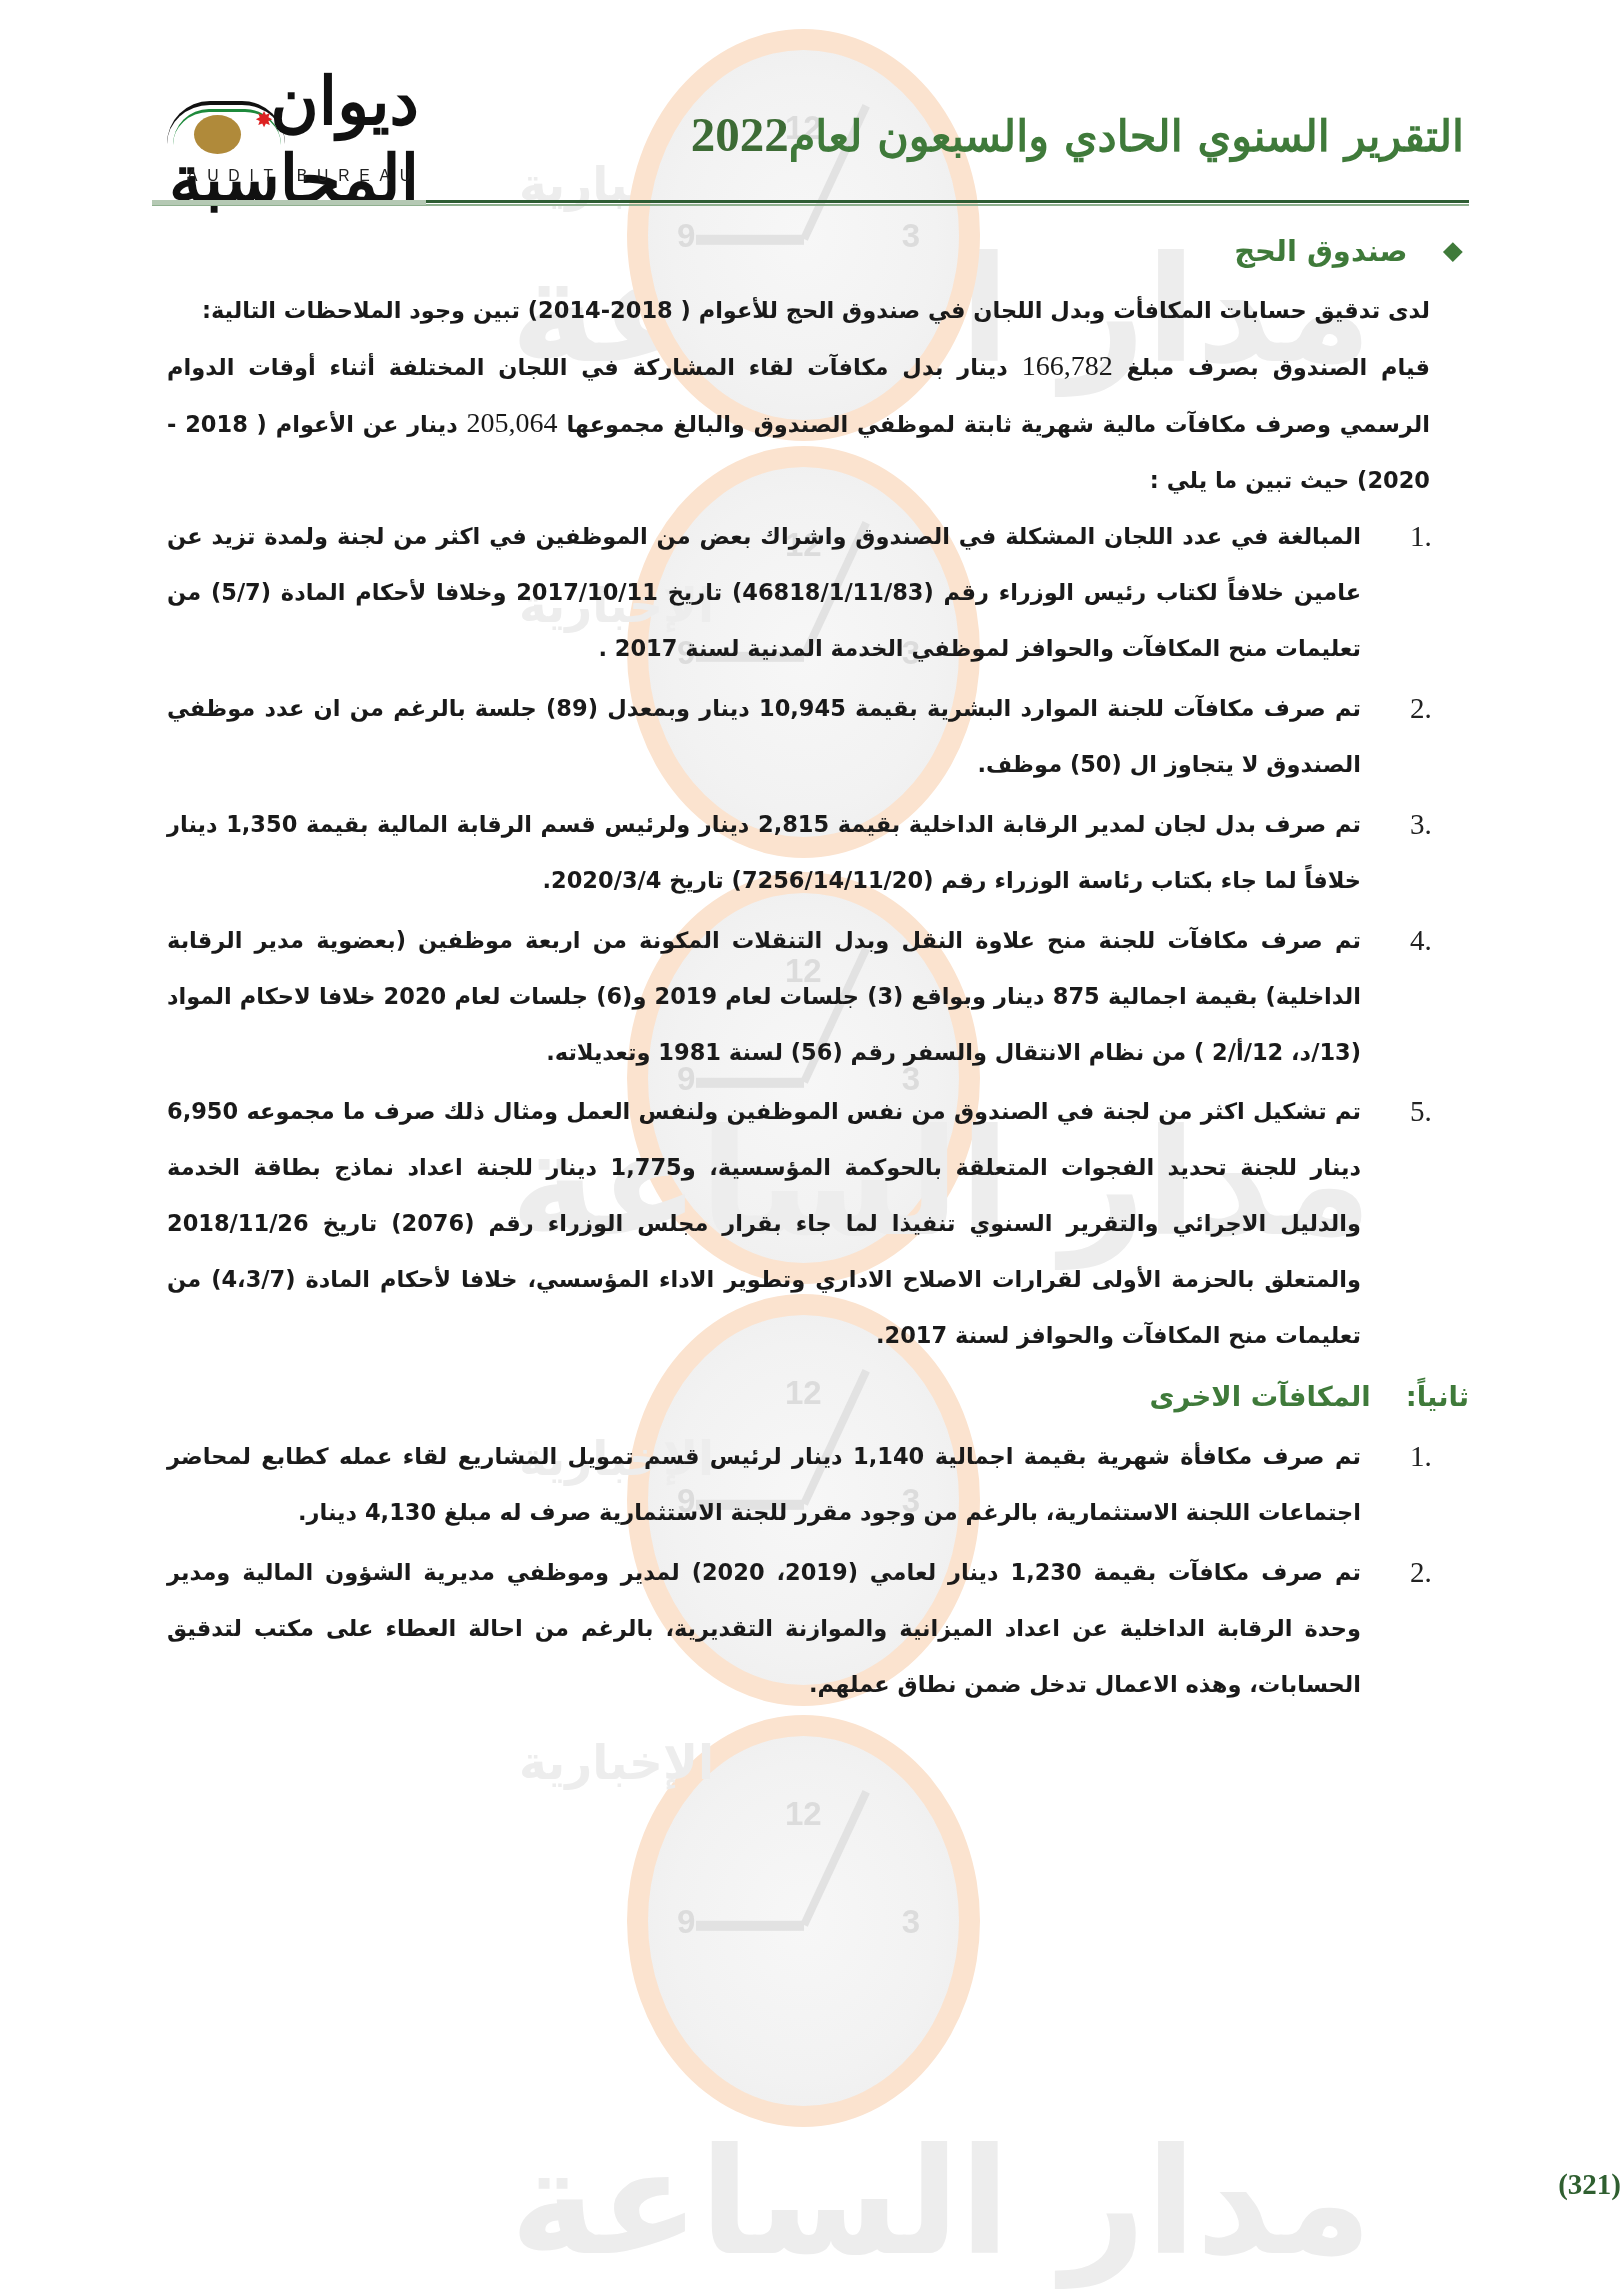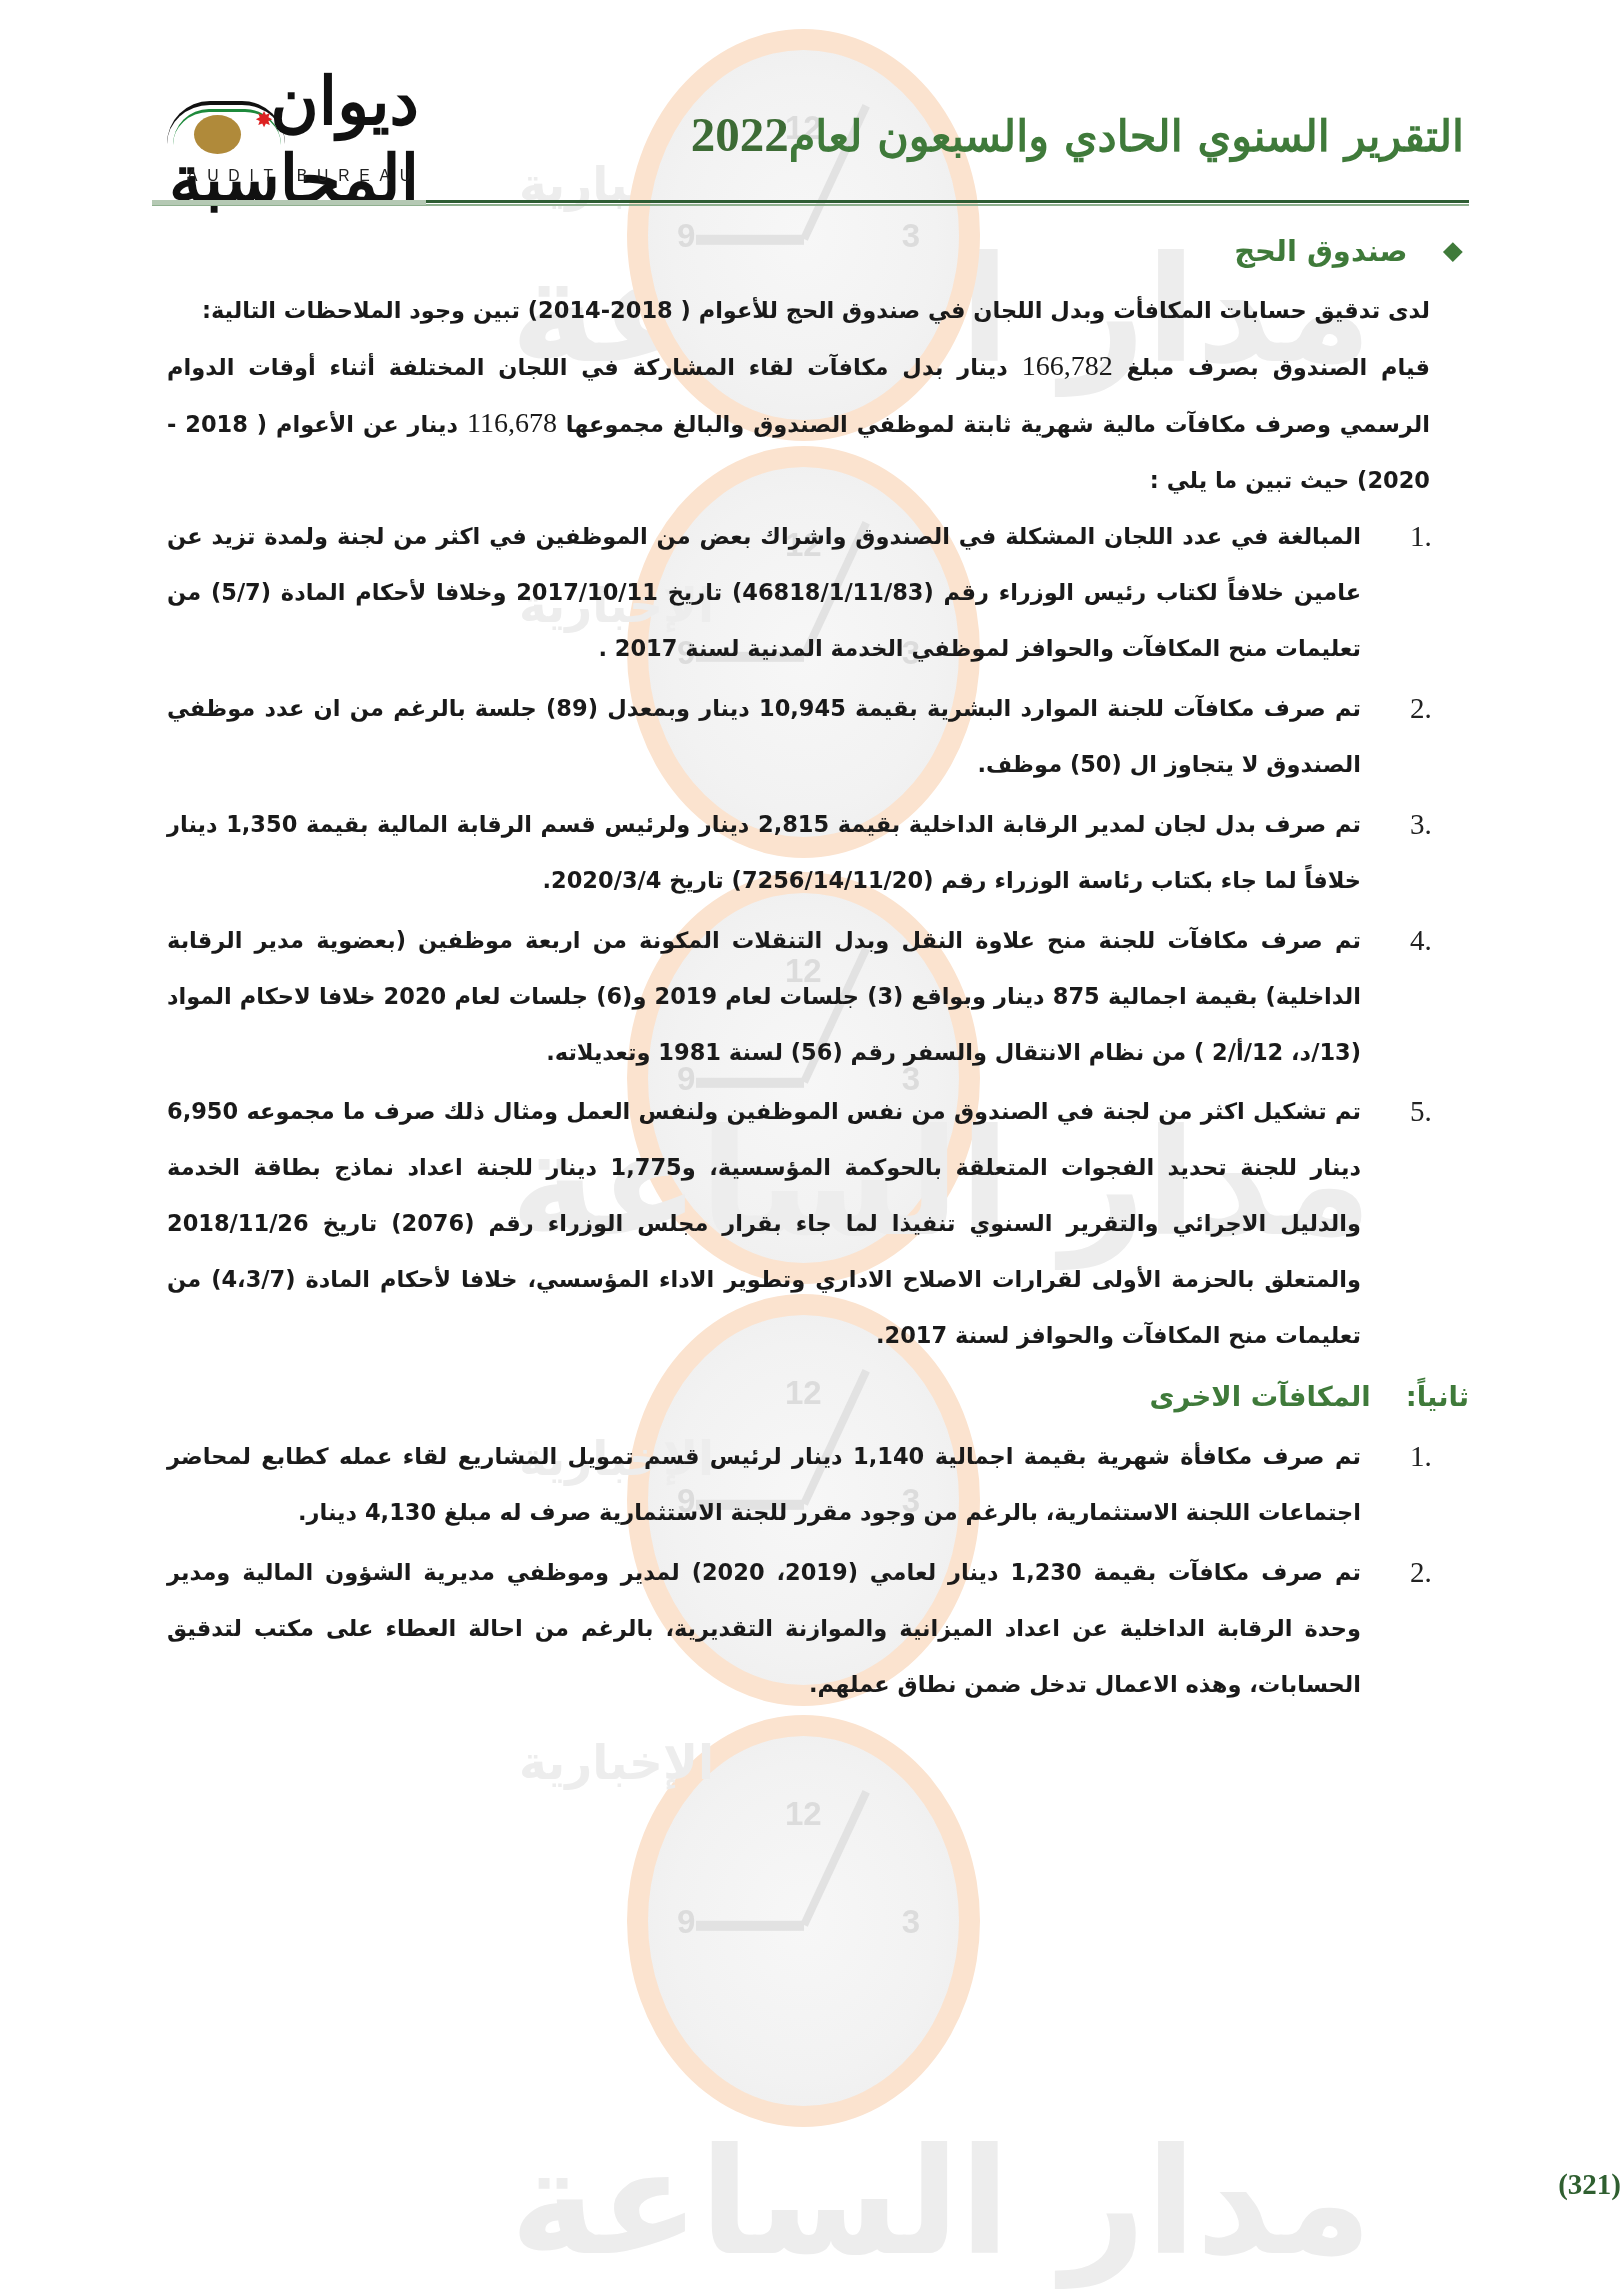--- a/index.html
+++ b/index.html
@@ -152,21 +152,21 @@
   <div class="section-heading">
     <span class="diamond"></span>
     <span>صندوق الحج</span>
   </div>
   <p class="para intro-indent">لدى تدقيق حسابات المكافأت وبدل اللجان في صندوق الحج للأعوام ( 2018-2014) تبين وجود الملاحظات التالية:</p>
 
   <p class="para intro-indent">
     <span>قيام الصندوق بصرف مبلغ</span>
     <span class="num-ltr">166,782</span>
     <span>دينار بدل مكافآت لقاء المشاركة في اللجان المختلفة أثناء أوقات الدوام الرسمي وصرف مكافآت مالية شهرية ثابتة لموظفي الصندوق والبالغ مجموعها</span>
-    <span class="num-ltr">116,678</span>
+    <span class="num-ltr">205,064</span>
     <span>دينار عن الأعوام ( 2018 - 2020) حيث تبين ما يلي :</span>
   </p>
 
   <ol class="items">
     <li>
       <span class="idx">1.</span>
       <span>المبالغة في عدد اللجان المشكلة في الصندوق واشراك بعض من الموظفين في اكثر من لجنة ولمدة تزيد عن عامين خلافاً لكتاب رئيس الوزراء رقم (46818/1/11/83) تاريخ 2017/10/11 وخلافا لأحكام المادة (5/7) من تعليمات منح المكافآت والحوافز لموظفي الخدمة المدنية لسنة 2017 .</span>
     </li>
     <li>
       <span class="idx">2.</span>

